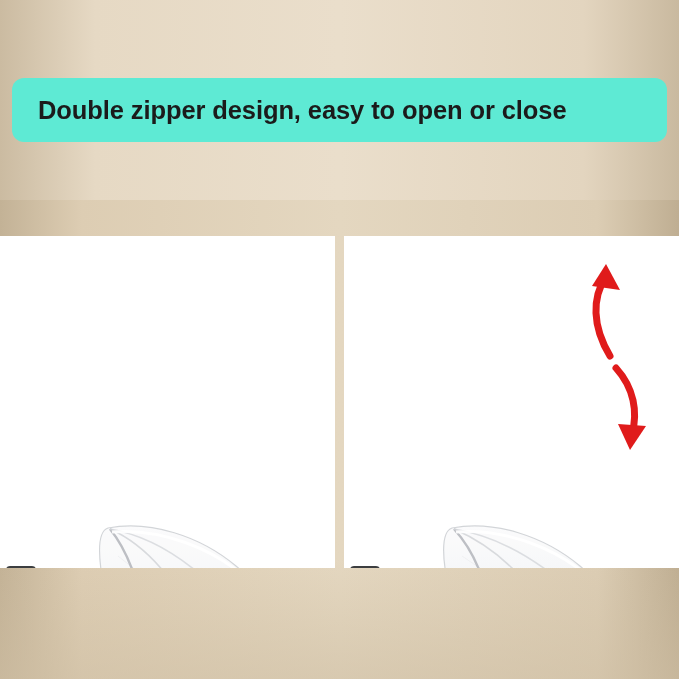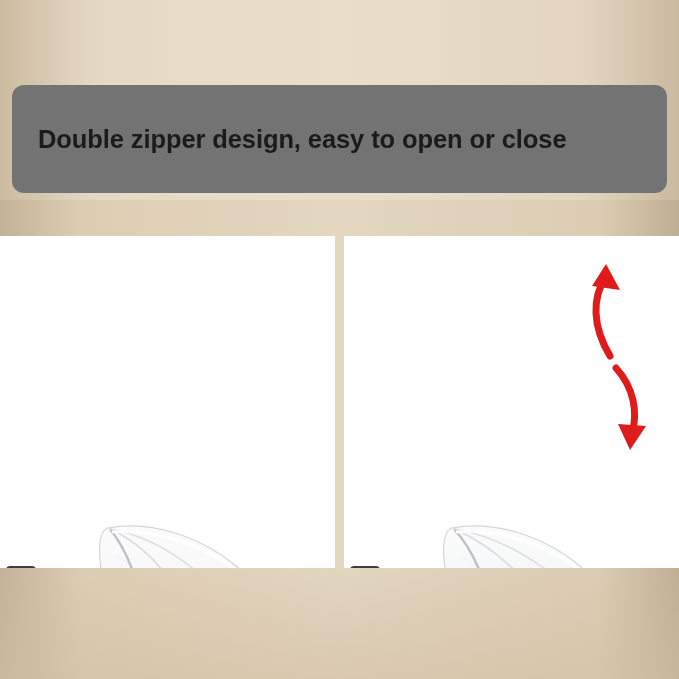--- a/index.html
+++ b/index.html
@@ -33,24 +33,24 @@
     left: 0; right: 0;
     bottom: 0;
     height: 120px;
     background: linear-gradient(to bottom, rgba(222,208,185,0) 0%, rgba(206,190,163,0.55) 100%);
   }
 
   
   .caption-banner {
     position: absolute;
     left: 12px;
-    top: 85px;
+    top: 78px;
     width: 655px;
-    height: 108px;
-    background: #737373;
+    height: 64px;
+    background: #5eead4;
     border-radius: 12px;
     box-sizing: border-box;
     display: flex;
     align-items: center;
     padding: 0 26px;
   }
   .caption-text {
     font-size: 25.5px;
     font-weight: bold;
     color: #1b1b1b;

